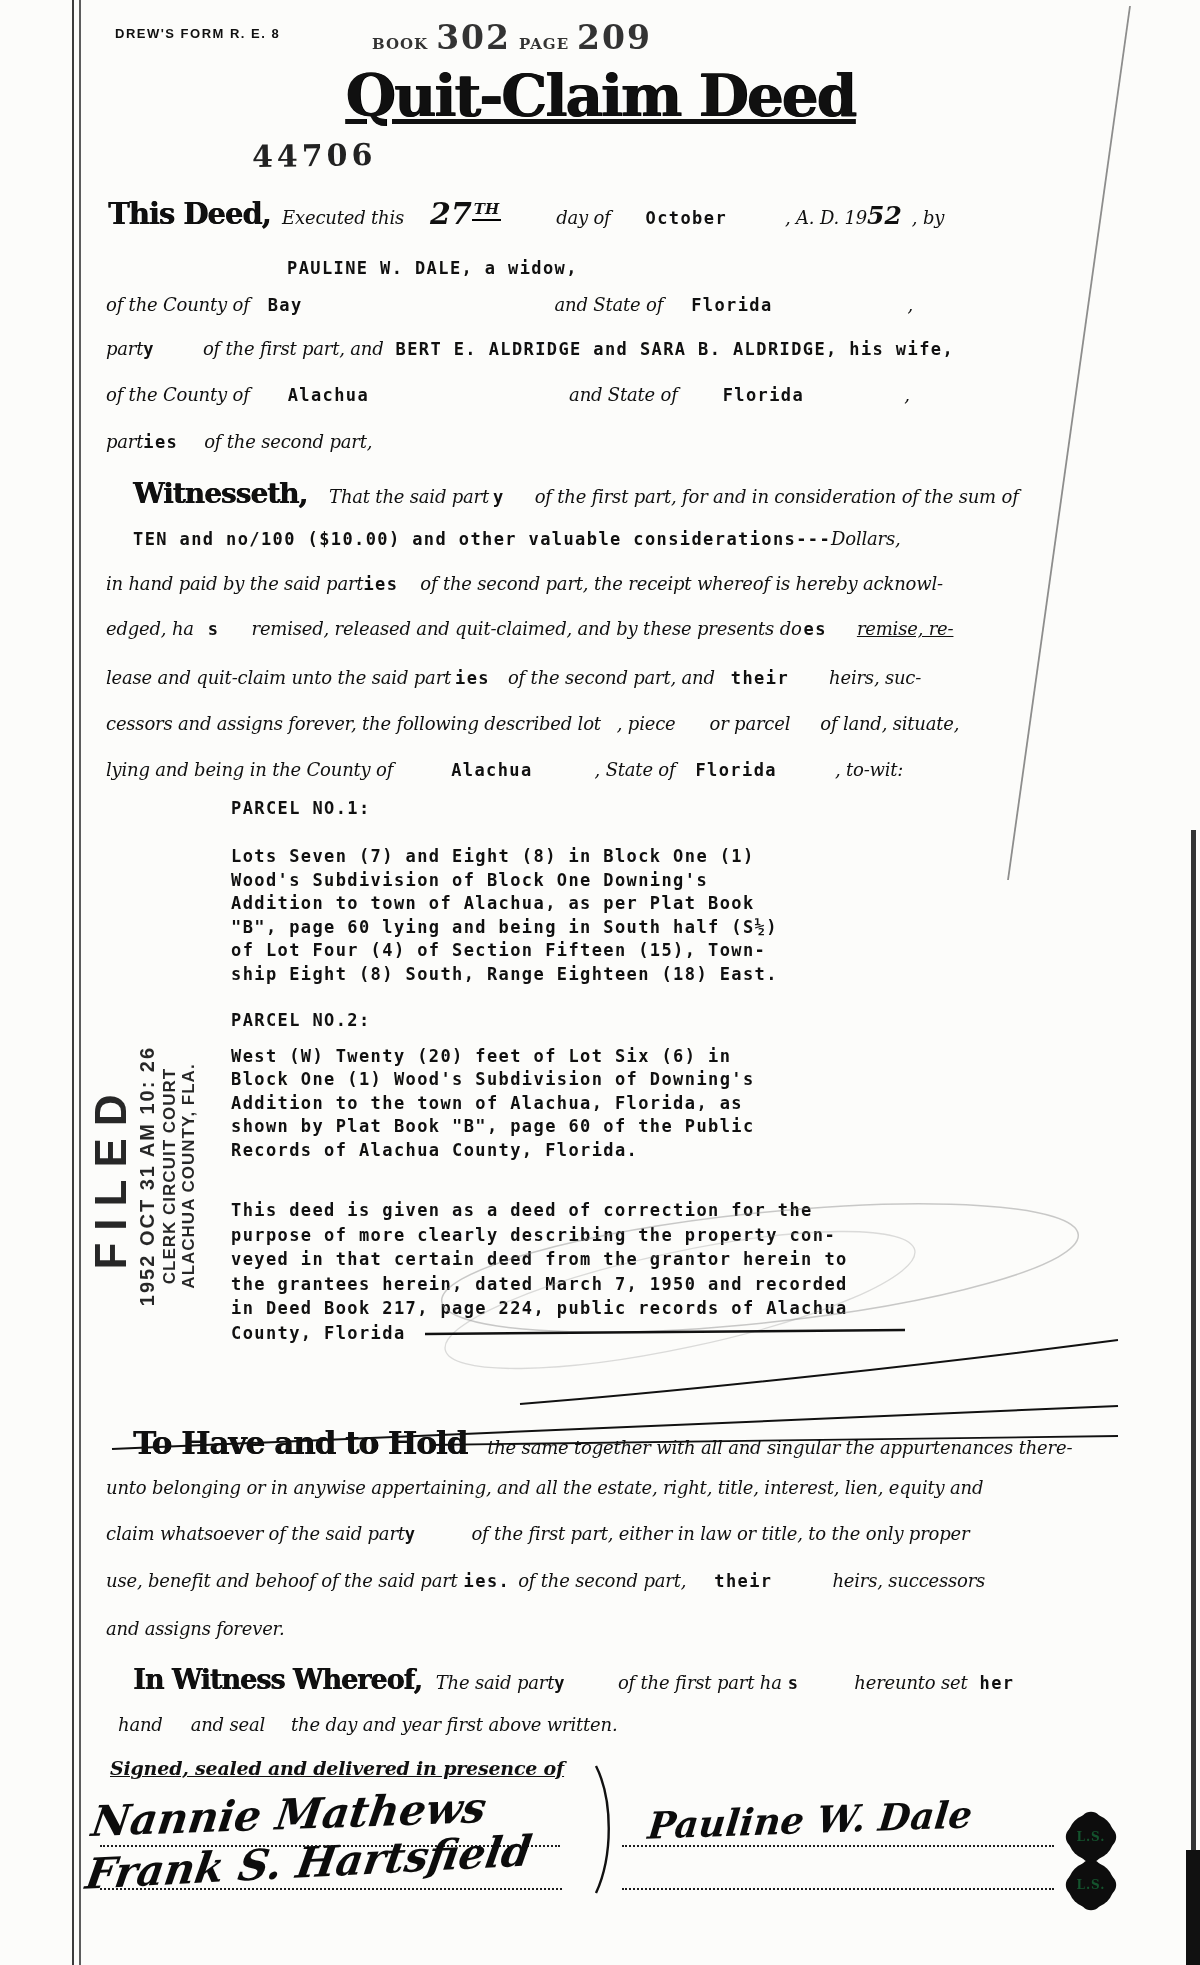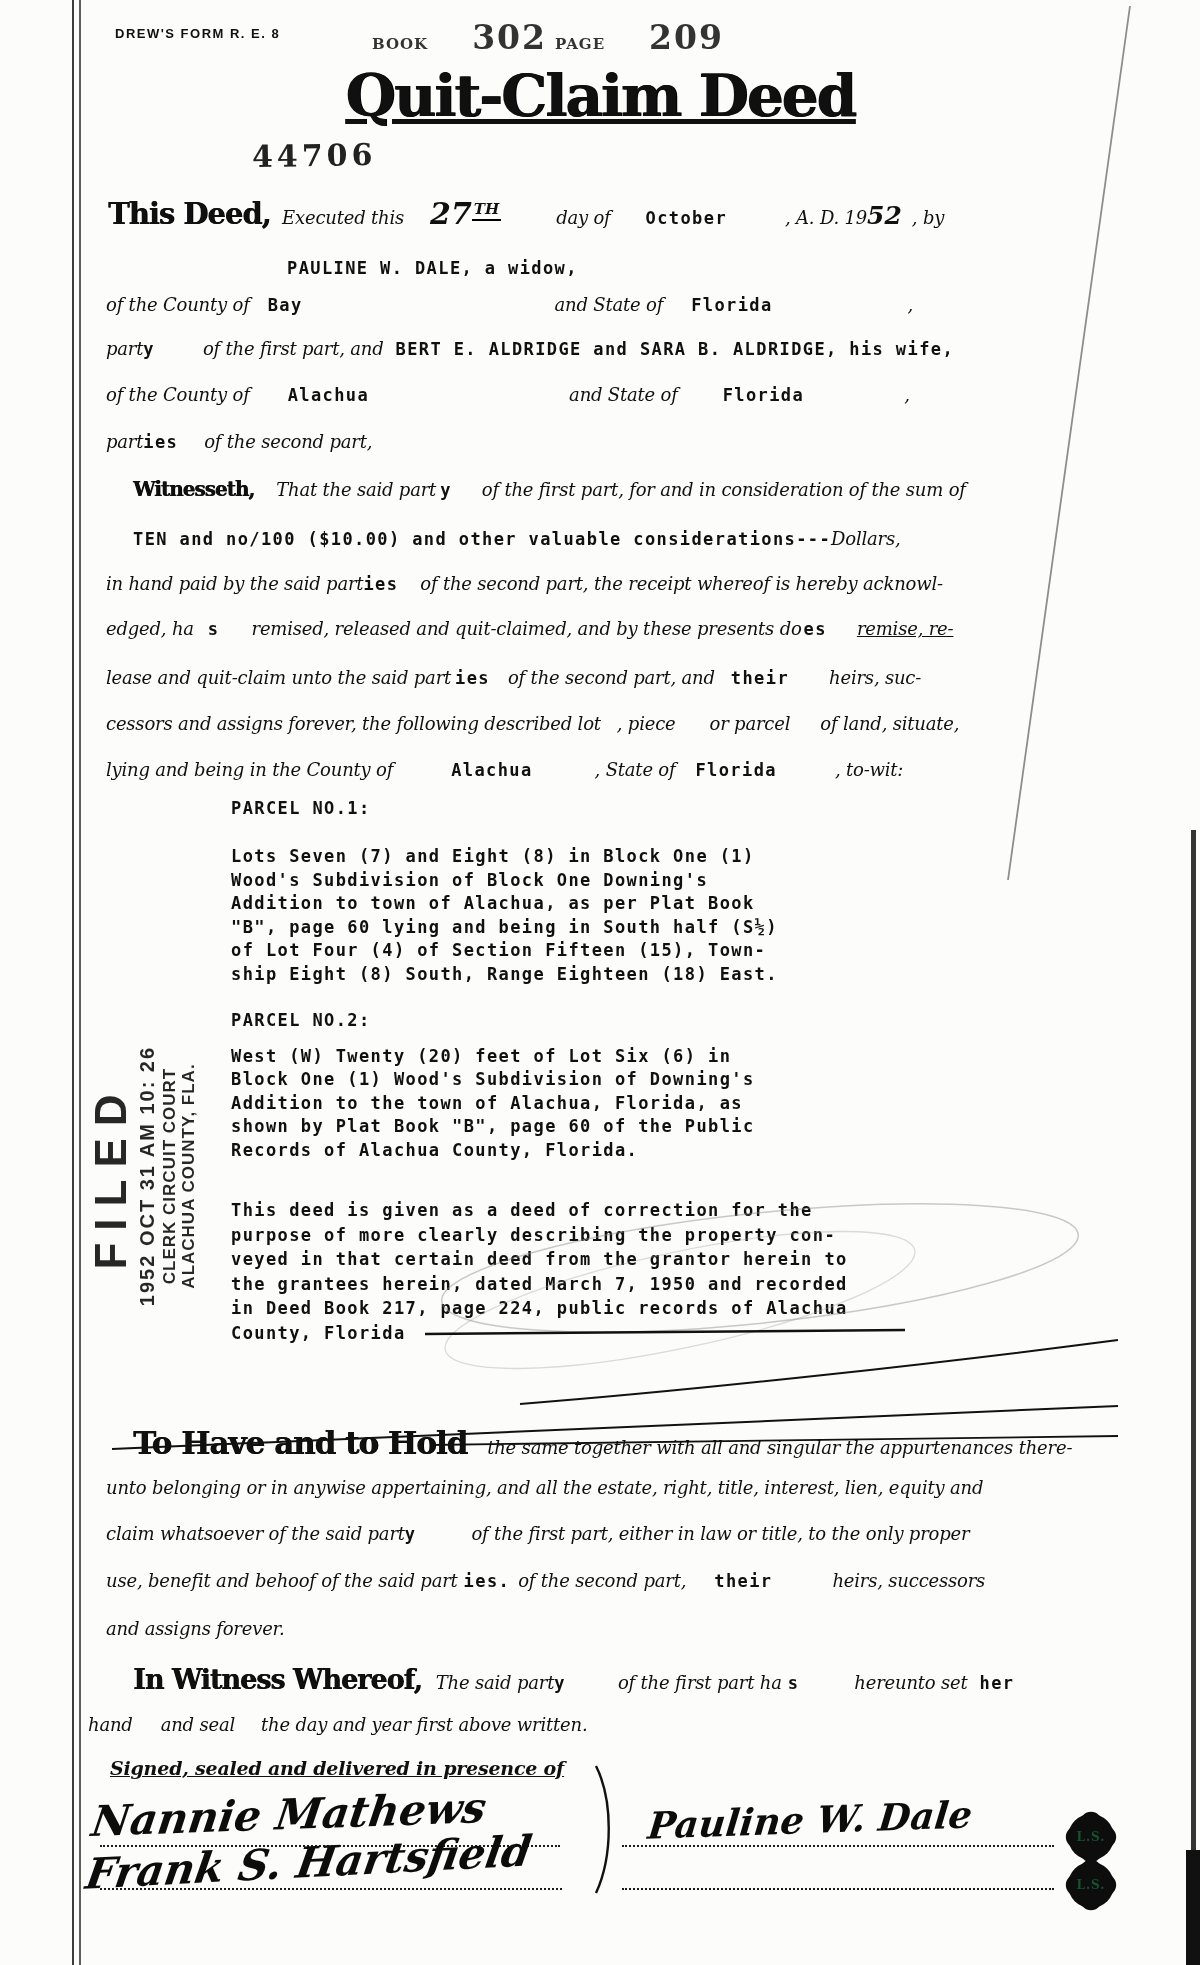--- a/index.html
+++ b/index.html
@@ -13,21 +13,21 @@
   .seg-f  {font:italic 18px "DejaVu Serif",serif;letter-spacing:-0.2px;}
   .seg-fb {font:italic 700 19px "DejaVu Serif",serif;letter-spacing:-0.2px;}
   .seg-t  {font:700 17px "DejaVu Sans Mono",monospace;letter-spacing:1.4px;}
   .seg-bl {font:900 29px "DejaVu Serif",serif;letter-spacing:-1px;text-shadow:0.6px 0 0 #000;}
   .seg-s  {font:italic 700 30px "DejaVu Serif",serif;}
   .seg-sup{font:italic 700 15px "DejaVu Serif",serif;vertical-align:10px;border-bottom:2.5px solid #000;padding:0 2px 1px 2px;}
   
   .form-no{font:700 13px "Liberation Sans",sans-serif;letter-spacing:1.5px;}
   .bookstamp{display:flex;align-items:baseline;gap:8px;font-family:"DejaVu Serif",serif;color:#181818;opacity:.88;}
   .bookstamp .sm{font:700 15px "DejaVu Serif",serif;letter-spacing:1px;}
-  .bookstamp .lg{font:700 33px "DejaVu Serif",serif;letter-spacing:2px;margin-left:36px;}
+  .bookstamp .lg{font:700 33px "DejaVu Serif",serif;letter-spacing:2px;}
   .mfr{width:400px;text-align:center;font:700 9.5px "Liberation Sans",sans-serif;line-height:12px;color:#151515;}
   .deed-title{font:900 58px "DejaVu Serif",serif;letter-spacing:-2px;text-shadow:1px 0 0 #000;}
   .instr-no{font:700 30px "DejaVu Serif",serif;letter-spacing:4px;transform:rotate(-1deg);opacity:.92;}
   
   .filed{position:absolute;left:88px;top:1345px;width:338px;height:150px;transform:rotate(-90deg);transform-origin:top left;
          font-family:"Liberation Sans",sans-serif;color:#161616;opacity:.92;text-align:center;}
   .filed .f1{font-weight:700;font-size:44px;letter-spacing:12px;line-height:46px;}
   .filed .f2{font-weight:700;font-size:20px;letter-spacing:2px;line-height:26px;}
   .filed .f3{font-weight:700;font-size:17px;letter-spacing:1px;line-height:19px;}
   
@@ -72,21 +72,21 @@
     <div class="f3">ALACHUA COUNTY, FLA.</div>
   </div>
 
   <div id="flow-root">
       <div class="line" style="left: 108px; top: 196px;"><span class="seg-bl">This Deed,</span><span class="seg-f" style="margin-left: 6px;"> Executed this</span><span class="seg-s" style="margin-left: 26px;">27</span><span class="seg-sup">TH</span><span class="seg-f" style="margin-left: 55px;">day of</span><span class="seg-t" style="margin-left: 35px;">October</span><span class="seg-f" style="margin-left: 58px;">, A. D. 19</span><span class="seg-s" style="font-size: 25px;">52</span><span class="seg-f" style="margin-left: 10px;">, by</span></div>
       <div class="line" style="left: 287px; top: 258px;"><span class="seg-t">PAULINE W. DALE, a widow,</span></div>
       <div class="line" style="left: 106px; top: 294px;"><span class="seg-f">of the County of</span><span class="seg-t" style="margin-left: 18px;">Bay</span><span class="seg-f" style="margin-left: 252px;">and State of</span><span class="seg-t" style="margin-left: 28px;">Florida</span><span class="seg-f" style="margin-left: 135px;">,</span></div>
       <div class="line" style="left: 106px; top: 338px;"><span class="seg-f">part</span><span class="seg-t">y</span><span class="seg-f" style="margin-left: 48px;">of the first part, and</span><span class="seg-t" style="margin-left: 12px;">BERT E. ALDRIDGE and SARA B. ALDRIDGE, his wife,</span></div>
       <div class="line" style="left: 106px; top: 384px;"><span class="seg-f">of the County of</span><span class="seg-t" style="margin-left: 38px;">Alachua</span><span class="seg-f" style="margin-left: 200px;">and State of</span><span class="seg-t" style="margin-left: 45px;">Florida</span><span class="seg-f" style="margin-left: 100px;">,</span></div>
       <div class="line" style="left: 106px; top: 431px;"><span class="seg-f">part</span><span class="seg-t">ies</span><span class="seg-f" style="margin-left: 26px;">of the second part,</span></div>
-      <div class="line" style="left: 133px; top: 477px;"><span class="seg-bl" style="font-size: 20px;">Witnesseth,</span><span class="seg-f" style="margin-left: 22px;">That the said part</span><span class="seg-t" style="margin-left: 4px;">y</span><span class="seg-f" style="margin-left: 30px;">of the first part, for and in consideration of the sum of</span></div>
+      <div class="line" style="left: 133px; top: 477px;"><span class="seg-bl" style="font-size: 28px;">Witnesseth,</span><span class="seg-f" style="margin-left: 22px;">That the said part</span><span class="seg-t" style="margin-left: 4px;">y</span><span class="seg-f" style="margin-left: 30px;">of the first part, for and in consideration of the sum of</span></div>
       <div class="line" style="left: 133px; top: 528px;"><span class="seg-t">TEN and no/100 ($10.00) and other valuable considerations---</span><span class="seg-f">Dollars,</span></div>
       <div class="line" style="left: 106px; top: 573px;"><span class="seg-f">in hand paid by the said part</span><span class="seg-t">ies</span><span class="seg-f" style="margin-left: 22px;">of the second part, the receipt whereof is hereby acknowl-</span></div>
       <div class="line" style="left: 106px; top: 618px;"><span class="seg-f">edged, ha</span><span class="seg-t" style="margin-left: 14px;">s</span><span class="seg-f" style="margin-left: 32px;">remised, released and quit-claimed, and by these presents do</span><span class="seg-t" style="margin-left: 2px;">es</span><span class="seg-f" style="margin-left: 30px; text-decoration: underline;">remise, re-</span></div>
       <div class="line" style="left: 106px; top: 667px;"><span class="seg-f">lease and quit-claim unto the said part</span><span class="seg-t" style="margin-left: 4px;">ies</span><span class="seg-f" style="margin-left: 18px;">of the second part, and</span><span class="seg-t" style="margin-left: 16px;">their</span><span class="seg-f" style="margin-left: 40px;">heirs, suc-</span></div>
       <div class="line" style="left: 106px; top: 713px;"><span class="seg-f">cessors and assigns forever, the following described lot</span><span class="seg-f" style="margin-left: 16px;">, piece</span><span class="seg-f" style="margin-left: 34px;">or parcel</span><span class="seg-f" style="margin-left: 30px;">of land, situate,</span></div>
       <div class="line" style="left: 106px; top: 759px;"><span class="seg-f">lying and being in the County of</span><span class="seg-t" style="margin-left: 58px;">Alachua</span><span class="seg-f" style="margin-left: 62px;">, State of</span><span class="seg-t" style="margin-left: 20px;">Florida</span><span class="seg-f" style="margin-left: 58px;">, to-wit:</span></div>
       <div class="line" style="left: 231px; top: 798px;"><span class="seg-t">PARCEL NO.1:</span></div>
       <div class="line" style="left: 231px; top: 846px;"><span class="seg-t">Lots Seven (7) and Eight (8) in Block One (1)</span></div>
       <div class="line" style="left: 231px; top: 870px;"><span class="seg-t">Wood's Subdivision of Block One Downing's</span></div>
       <div class="line" style="left: 231px; top: 893px;"><span class="seg-t">Addition to town of Alachua, as per Plat Book</span></div>
@@ -104,21 +104,21 @@
       <div class="line" style="left: 231px; top: 1249px;"><span class="seg-t">veyed in that certain deed from the grantor herein to</span></div>
       <div class="line" style="left: 231px; top: 1274px;"><span class="seg-t">the grantees herein, dated March 7, 1950 and recorded</span></div>
       <div class="line" style="left: 231px; top: 1298px;"><span class="seg-t">in Deed Book 217, page 224, public records of Alachua</span></div>
       <div class="line" style="left: 231px; top: 1323px;"><span class="seg-t">County, Florida</span></div>
       <div class="line" style="left: 133px; top: 1425px;"><span class="seg-bl" style="font-size: 31px;">To Have and to Hold</span><span class="seg-f" style="margin-left: 20px;">the same together with all and singular the appurtenances there-</span></div>
       <div class="line" style="left: 106px; top: 1477px;"><span class="seg-f">unto belonging or in anywise appertaining, and all the estate, right, title, interest, lien, equity and</span></div>
       <div class="line" style="left: 106px; top: 1523px;"><span class="seg-f">claim whatsoever of the said part</span><span class="seg-t">y</span><span class="seg-f" style="margin-left: 55px;">of the first part, either in law or title, to the only proper</span></div>
       <div class="line" style="left: 106px; top: 1570px;"><span class="seg-f">use, benefit and behoof of the said part</span><span class="seg-t" style="margin-left: 6px;">ies.</span><span class="seg-f" style="margin-left: 8px;">of the second part,</span><span class="seg-t" style="margin-left: 28px;">their</span><span class="seg-f" style="margin-left: 60px;">heirs, successors</span></div>
       <div class="line" style="left: 106px; top: 1618px;"><span class="seg-f">and assigns forever.</span></div>
       <div class="line" style="left: 133px; top: 1664px;"><span class="seg-bl" style="font-size: 27px;">In Witness Whereof,</span><span class="seg-f" style="margin-left: 14px;">The said part</span><span class="seg-t">y</span><span class="seg-f" style="margin-left: 52px;">of the first part ha</span><span class="seg-t" style="margin-left: 6px;">s</span><span class="seg-f" style="margin-left: 55px;">hereunto set</span><span class="seg-t" style="margin-left: 12px;">her</span></div>
-      <div class="line" style="left: 88px; top: 1714px;"><span class="seg-f">hand</span><span class="seg-f" style="margin-left: 28px;">and seal</span><span class="seg-f" style="margin-left: 26px;">the day and year first above written.</span></div>
+      <div class="line" style="left: 118px; top: 1714px;"><span class="seg-f">hand</span><span class="seg-f" style="margin-left: 28px;">and seal</span><span class="seg-f" style="margin-left: 26px;">the day and year first above written.</span></div>
       <div class="line" style="left: 110px; top: 1757px; text-decoration: underline;"><span class="seg-fb">Signed, sealed and delivered in presence of</span></div>
     </div>
 
   <svg class="overlay" width="1200" height="1965" viewBox="0 0 1200 1965">
     <line x1="1130" y1="6" x2="1008" y2="880" stroke="#333" stroke-width="1.8" opacity="0.55"></line>
     <ellipse cx="760" cy="1268" rx="320" ry="55" transform="rotate(-6 760 1268)" stroke="#8a8a8a" fill="none" stroke-width="1.5" opacity="0.45"></ellipse>
     <ellipse cx="680" cy="1300" rx="240" ry="48" transform="rotate(-12 680 1300)" stroke="#9a9a9a" fill="none" stroke-width="1.3" opacity="0.35"></ellipse>
     <line x1="425" y1="1334" x2="905" y2="1330" stroke="#111" stroke-width="2.4"></line>
     <path d="M 1118 1340 C 950 1362 700 1390 520 1404" stroke="#111" stroke-width="2" fill="none"></path>
     <line x1="430" y1="1445" x2="1118" y2="1436" stroke="#111" stroke-width="1.8"></line>

